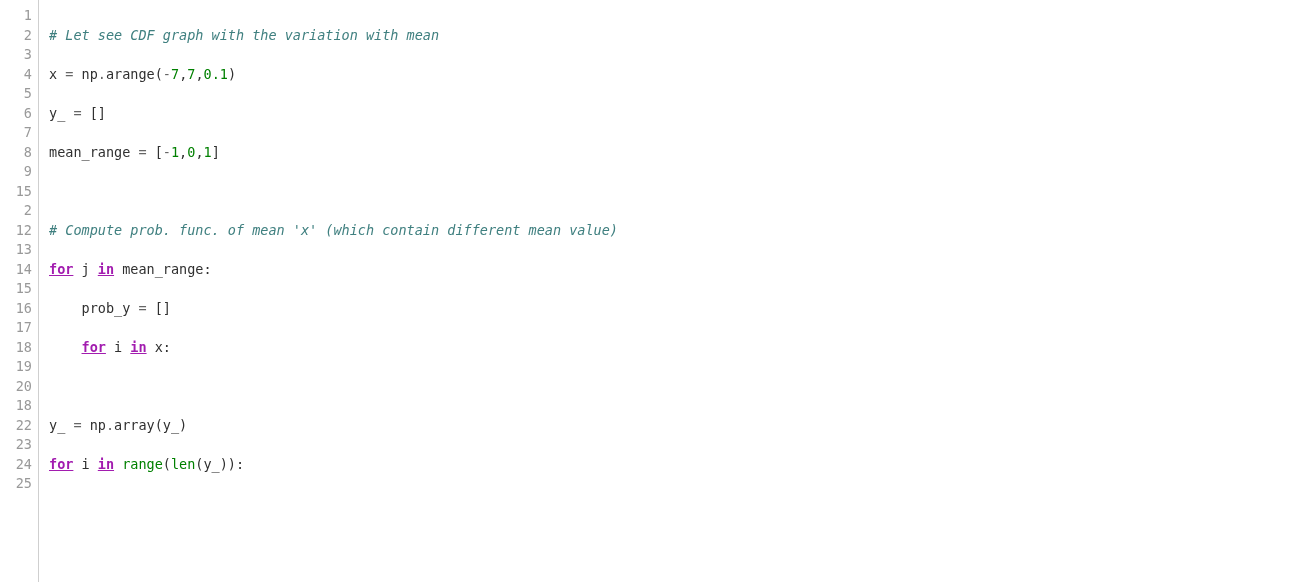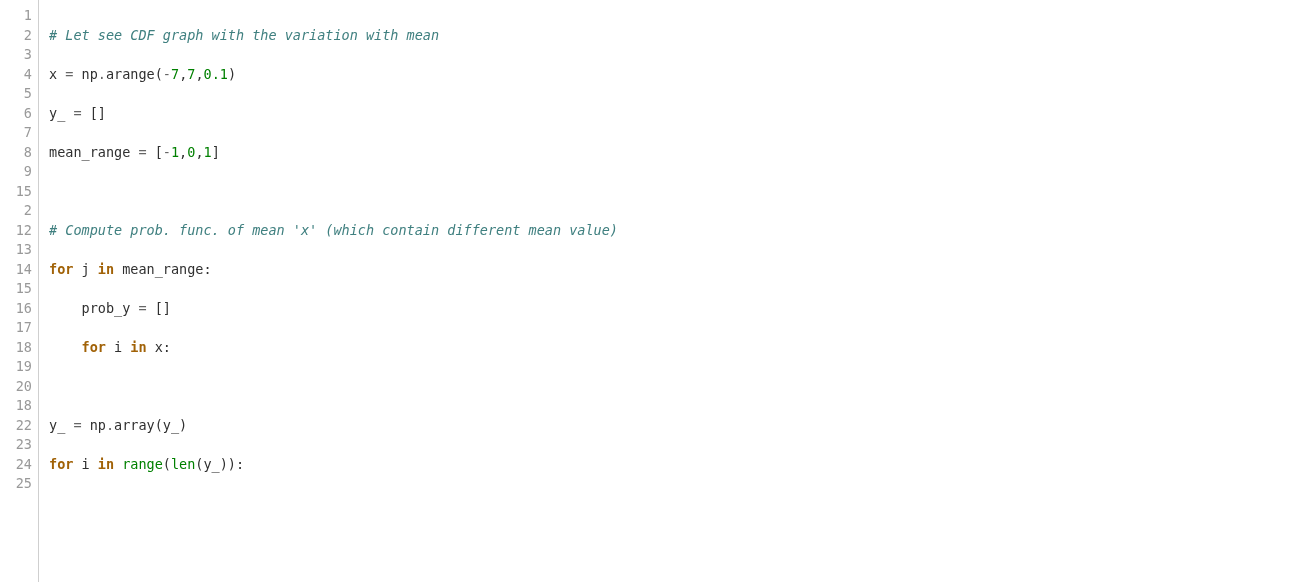--- a/index.html
+++ b/index.html
@@ -29,21 +29,21 @@
   }
   .code {
     flex: 1 1 auto;
     padding: 6px 0 14px 10px;
     white-space: pre;
     overflow: hidden;
   }
   .line {
     height: 19.5px;
   }
-  .kw { color: #a16207; font-weight: bold; }     
+  .kw { color: #a21caf; font-weight: bold; text-decoration: underline; }     
   .cm { color: #408080; font-style: italic; }    
   .num { color: #008000; }                       
   .op { color: #666666; }                        
   .bi { color: #008000; }                        
 </style>
 </head>
 <body>
 
 <div class="code-cell">
   <div class="gutter">

